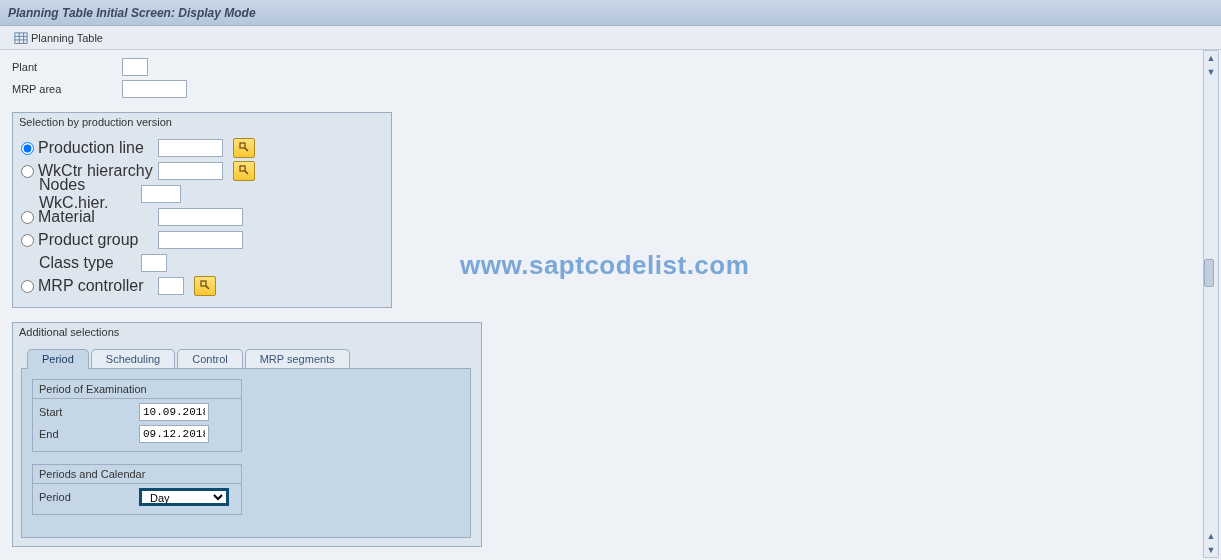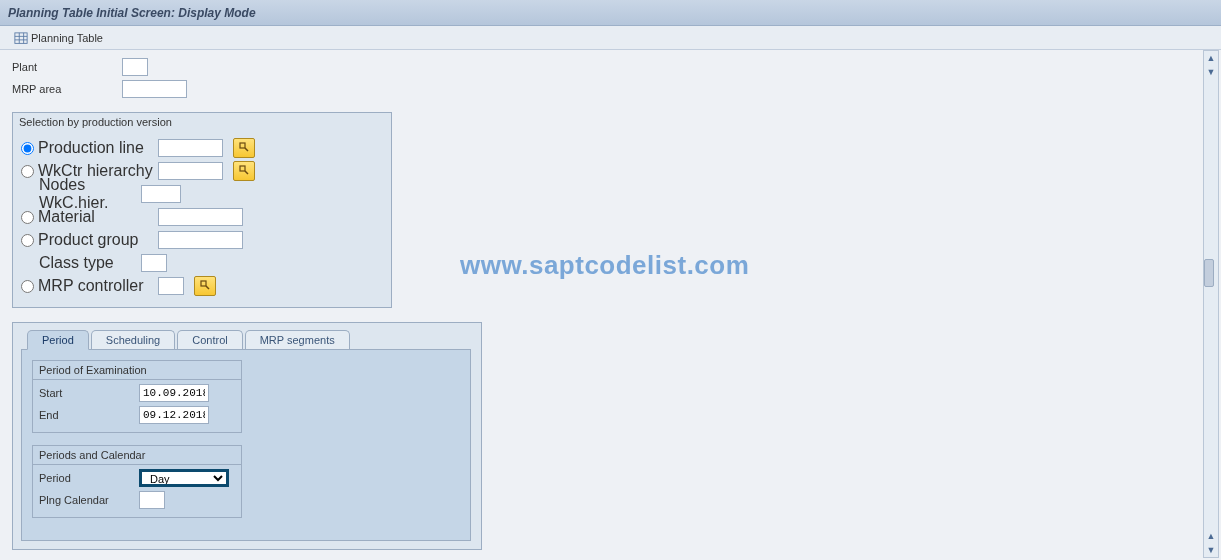--- a/index.html
+++ b/index.html
@@ -328,20 +328,21 @@
                 <rect x="2" y="2" width="5" height="5" fill="none" stroke="#6a4a10" stroke-width="1.2"></rect>
                 <line x1="7" y1="7" x2="10" y2="10" stroke="#6a4a10" stroke-width="1.5"></line>
               </svg></span>
         </button>
       </div>
 
     </div>
   </div>
 
   <div class="groupbox" style="width:470px; padding-bottom:8px;">
+    <div class="groupbox-title">Additional selections</div>
 
     <div class="tabstrip">
       <div class="tab active">Period</div>
       <div class="tab">Scheduling</div>
       <div class="tab">Control</div>
       <div class="tab">MRP segments</div>
     </div>
 
     <div class="tab-panel" style="margin-left:8px;">
 
@@ -361,24 +362,20 @@
 
       <div class="inner-group">
         <div class="inner-group-title">Periods and Calendar</div>
         <div class="inner-group-body">
           <div class="field-row">
             <span class="field-label">Period</span>
             <select class="select-input">
               <option>Day</option>
             </select>
           </div>
-          <div class="field-row">
-            <span class="field-label">Plng Calendar</span>
-            <input class="text-input w26" value="" style="">
-          </div>
         </div>
       </div>
 
     </div>
   </div>
 
 </div>
 
 <div class="watermark">www.saptcodelist.com</div>
 

